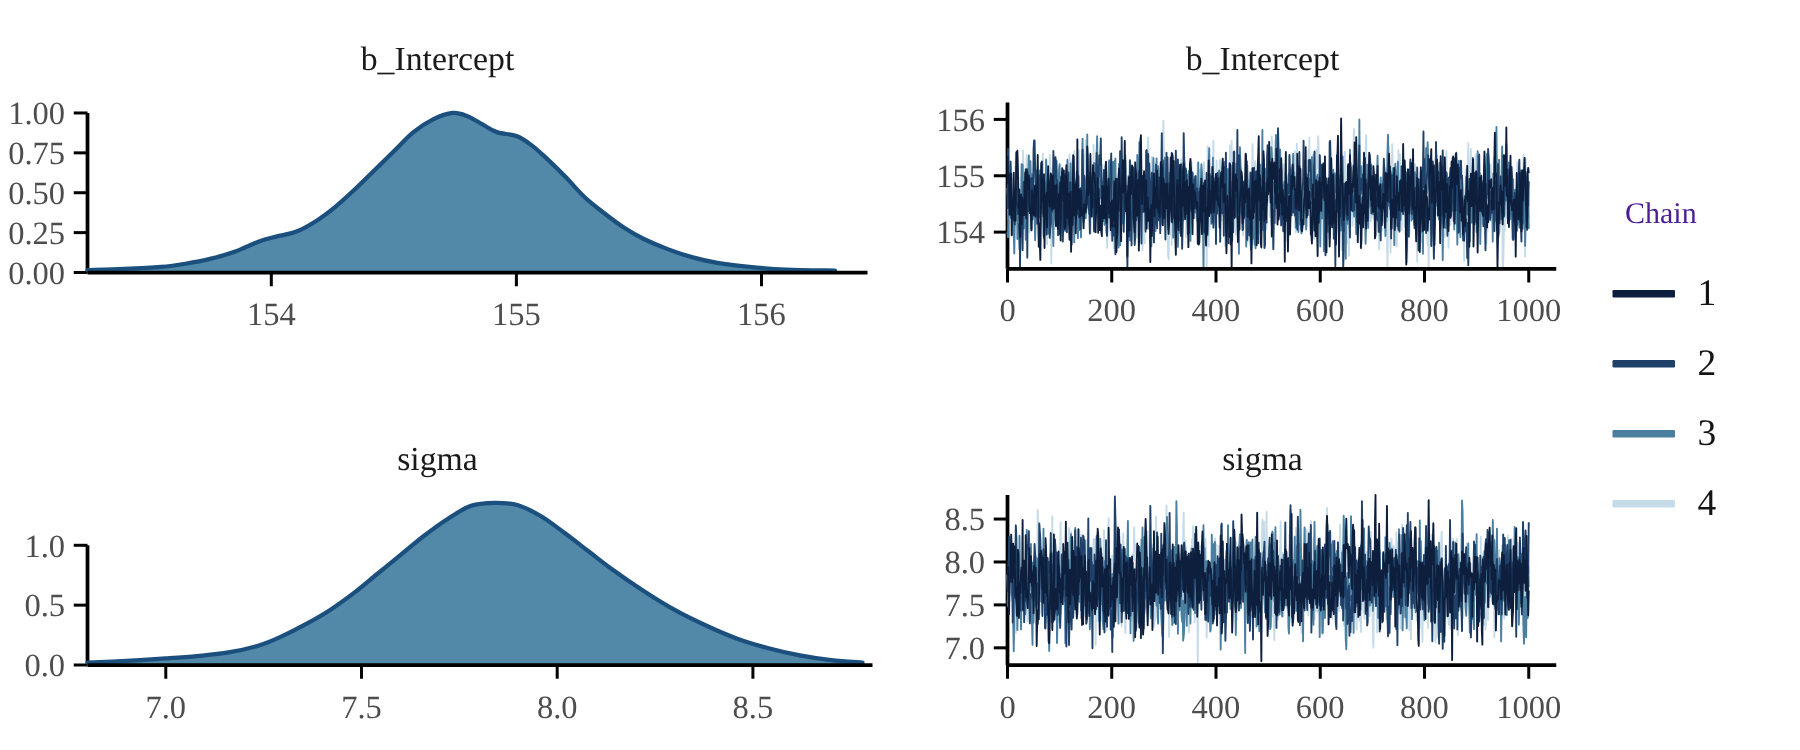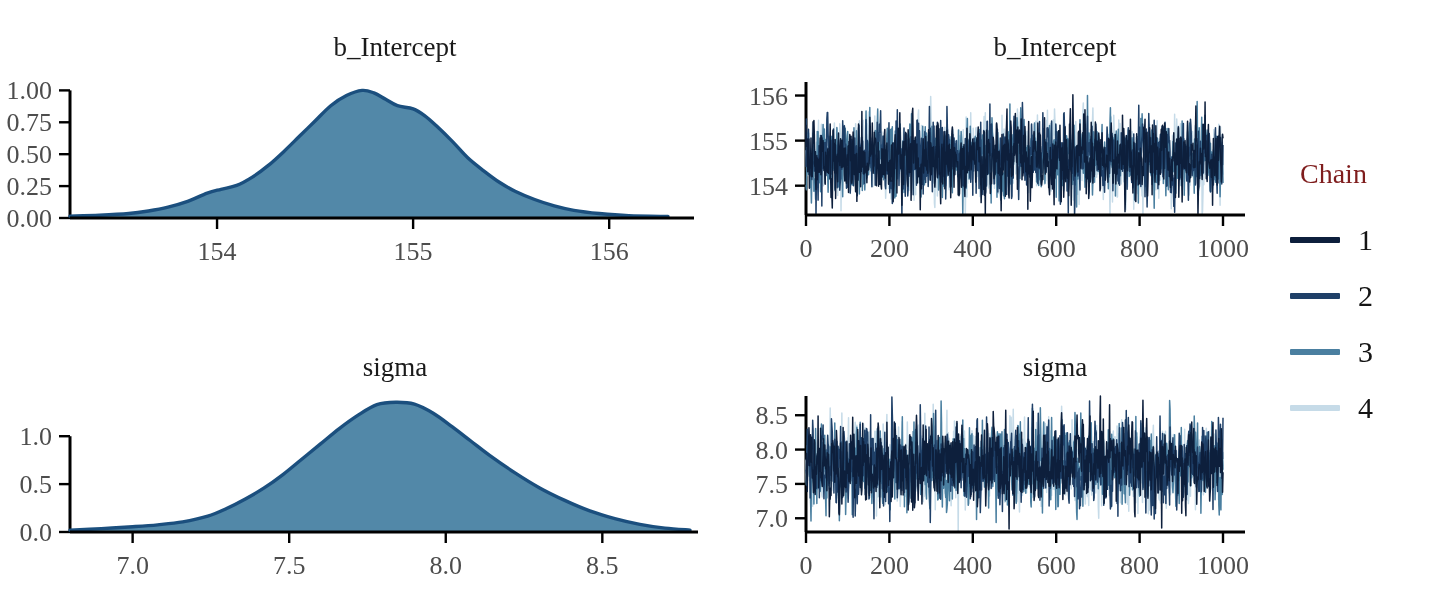--- a/index.html
+++ b/index.html
@@ -28,21 +28,20 @@
 
   .panel-title {
     position: absolute;
     width: 100%;
     text-align: center;
     font-size: 27px;
     color: #1a1a1a;
     font-family: "Liberation Serif", "DejaVu Serif", serif;
     line-height: 1;
     white-space: nowrap;
-    padding-left: 45px;
   }
 
   svg { display: block; overflow: visible; }
 
   .tick-label {
     font-family: "Liberation Serif", "DejaVu Serif", serif;
     font-size: 26px;
     fill: #4d4d4d;
   }
   .tick-label-y { text-anchor: end; }
@@ -60,22 +59,22 @@
   }
 
   
   #legend {
     position: absolute;
     left: 1290px;
     top: 158px;
     width: 150px;
   }
   #legend .legend-title {
-    font-size: 28px;
-    color: #7f1d1d;
+    font-size: 24px;
+    color: #4c1d95;
     text-align: left;
     padding-left: 10px;
     margin-bottom: 22px;
     font-family: "Liberation Serif", "DejaVu Serif", serif;
   }
   .legend-row {
     display: flex;
     align-items: center;
     height: 56px;
   }

